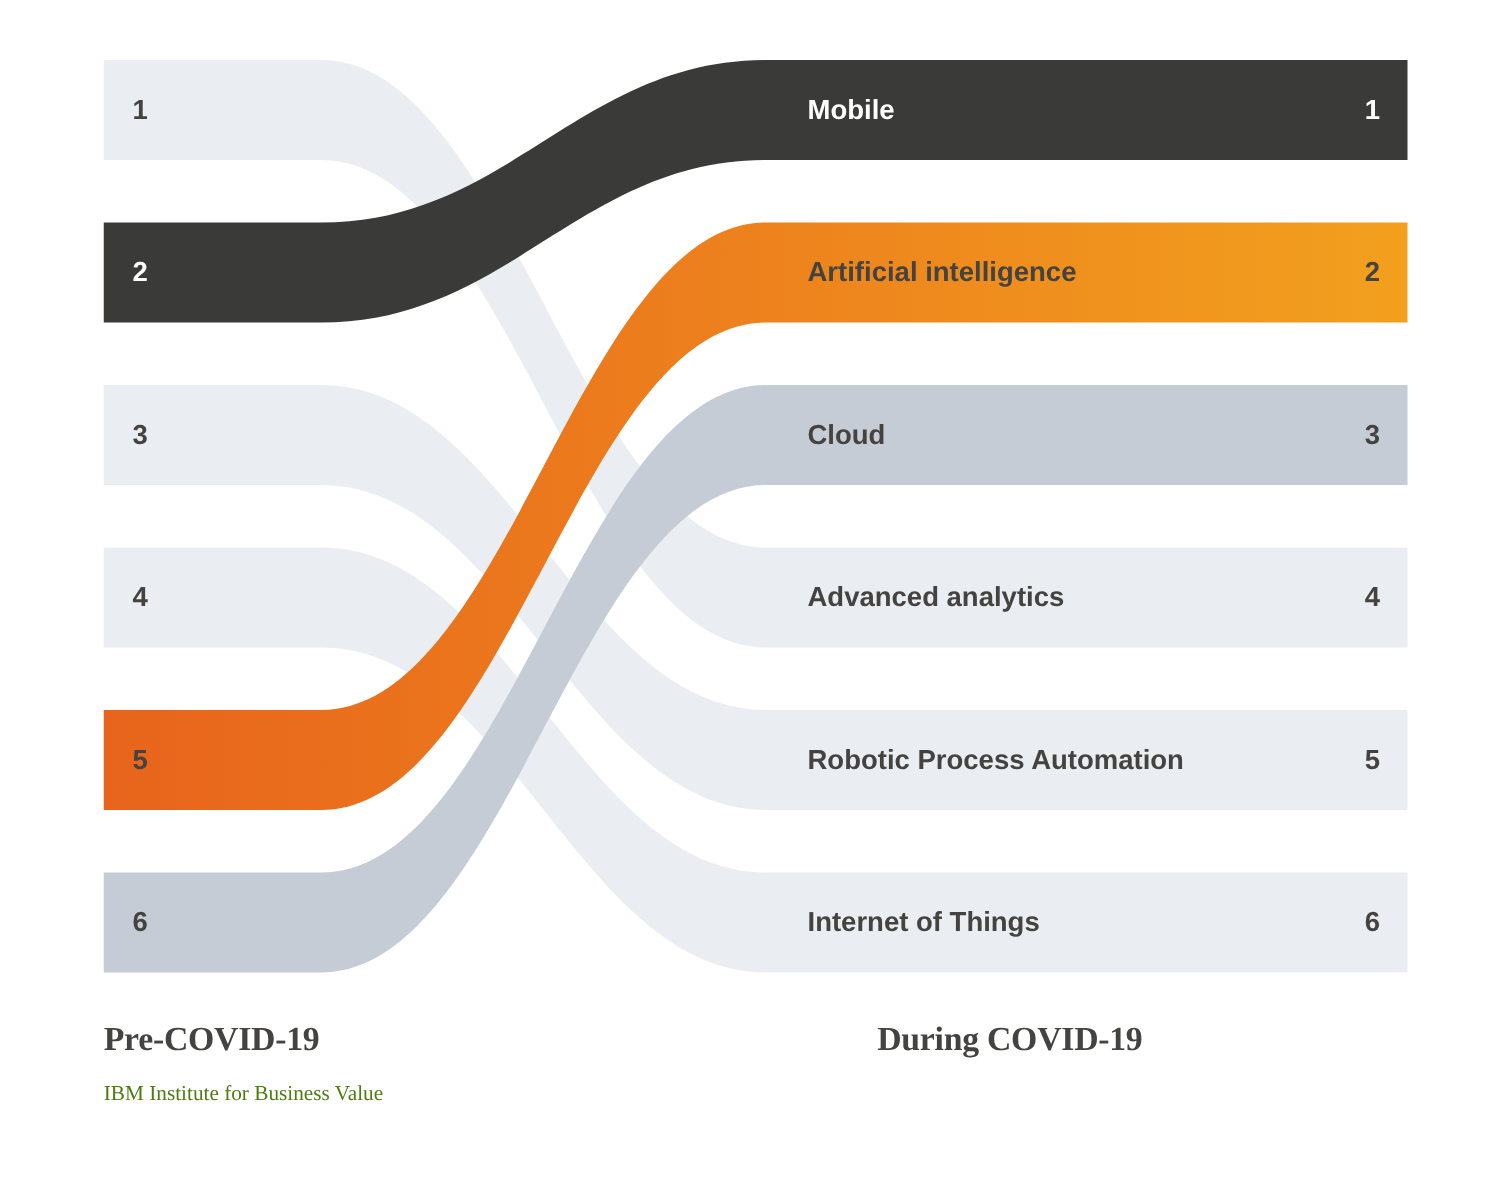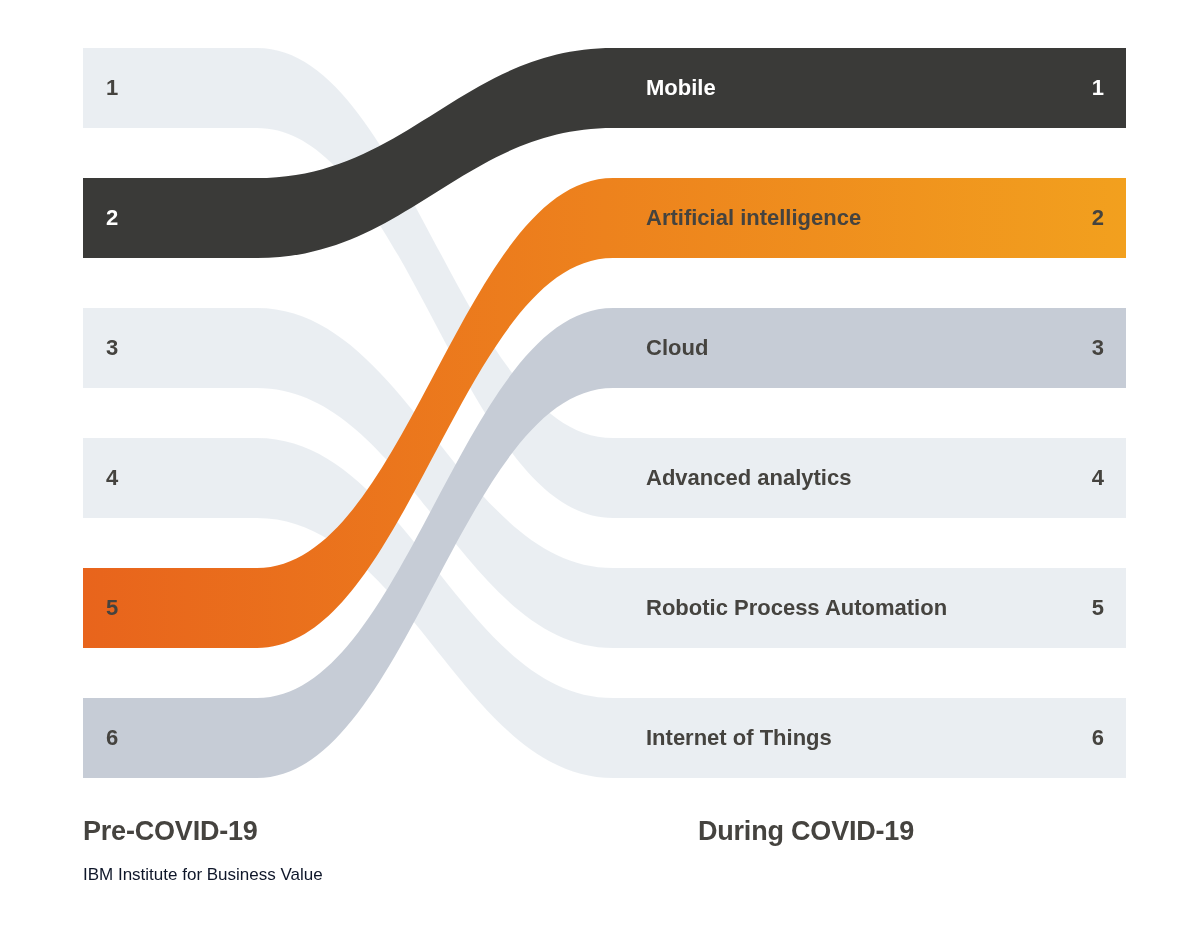--- a/index.html
+++ b/index.html
@@ -2,25 +2,25 @@
 <html><head>
 <meta charset="utf-8">
 <style>
   html,body{margin:0;padding:0;background:#ffffff;}
   body{width:1200px;height:950px;font-family:"Liberation Sans",sans-serif;
        color:#3f3f3d;overflow:hidden;}
   #stage{position:relative;width:1200px;height:950px;}
   #bump{position:absolute;left:0;top:0;width:1200px;height:800px;}
   .rank-num{font-weight:bold;font-size:22px;}
   .bar-label{font-weight:bold;font-size:22px;}
-  .footer{position:absolute;left:0;top:800px;width:988px;height:150px;}
+  .footer{position:absolute;left:0;top:800px;width:988px;height:150px;font-family:Liberation Serif, serif;}
   .foot-left{position:absolute;left:83px;top:16px;}
   .foot-right{position:absolute;right:74px;top:16px;text-align:center;}
   .foot-title{font-size:27px;font-weight:bold;color:#45433f;letter-spacing:-0.2px;}
-  .foot-sub{font-size:17px;color:#0f172a;margin-top:18px;}
+  .foot-sub{font-size:17px;color:#4d7c0f;margin-top:18px;}
 </style>
 </head>
 <body>
 
 <div id="stage">
 
   <svg id="bump" viewBox="0 0 1200 800">
     <defs>
       <linearGradient id="gradMobile" x1="0" y1="0" x2="1" y2="0">
         <stop offset="0%" stop-color="#3a3a38"></stop>

